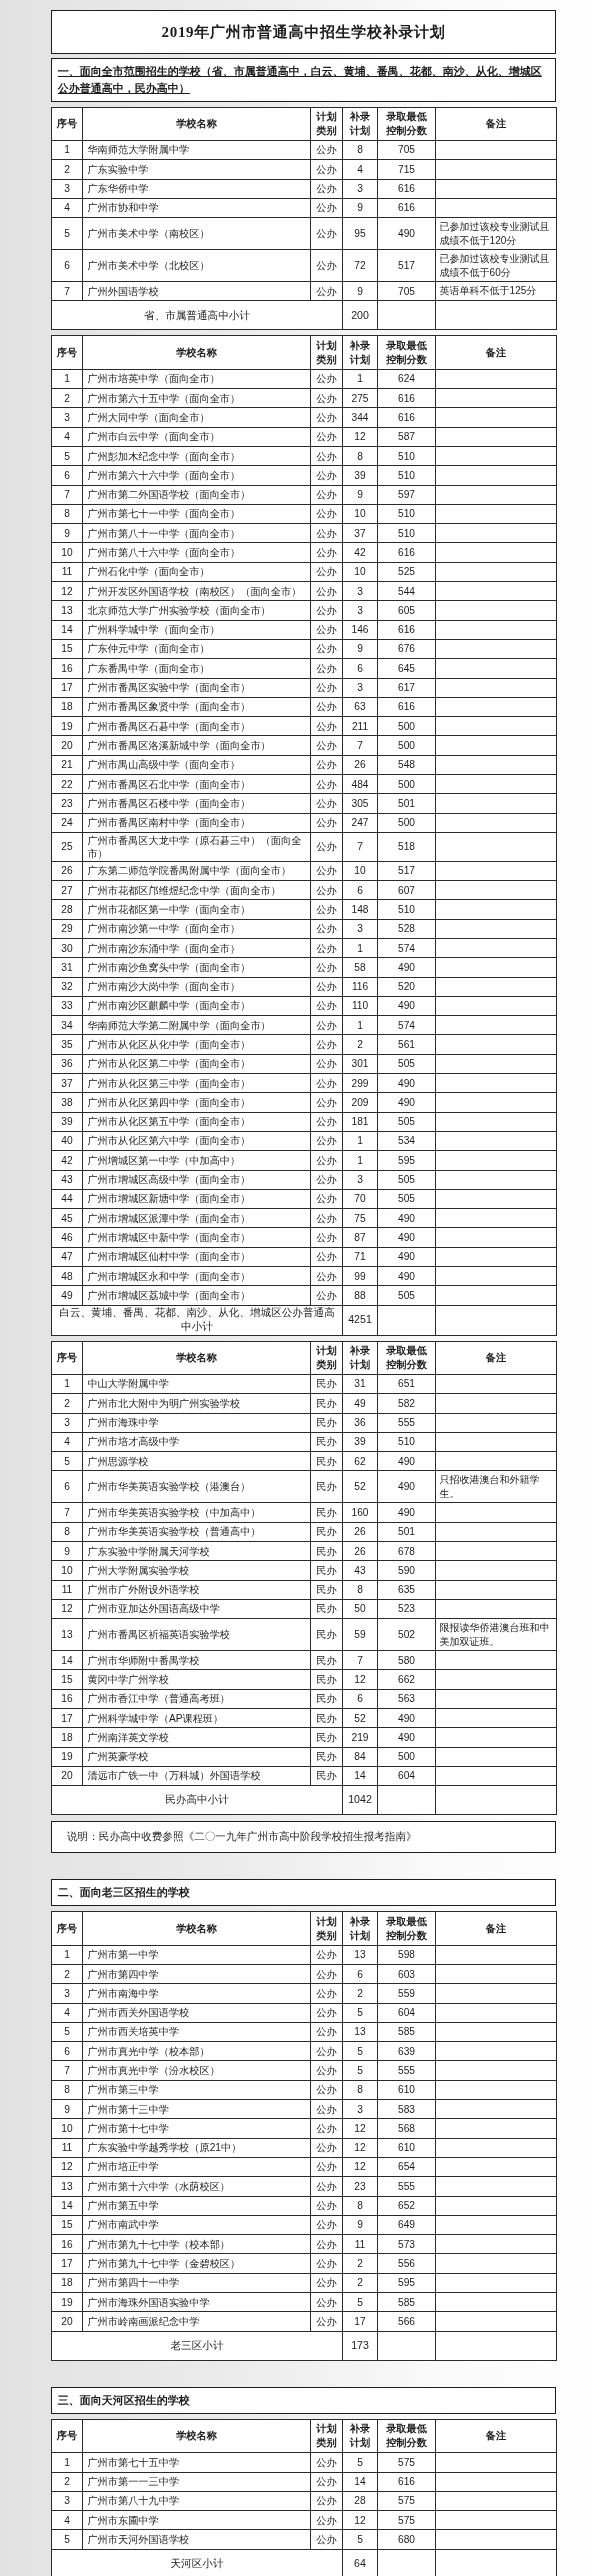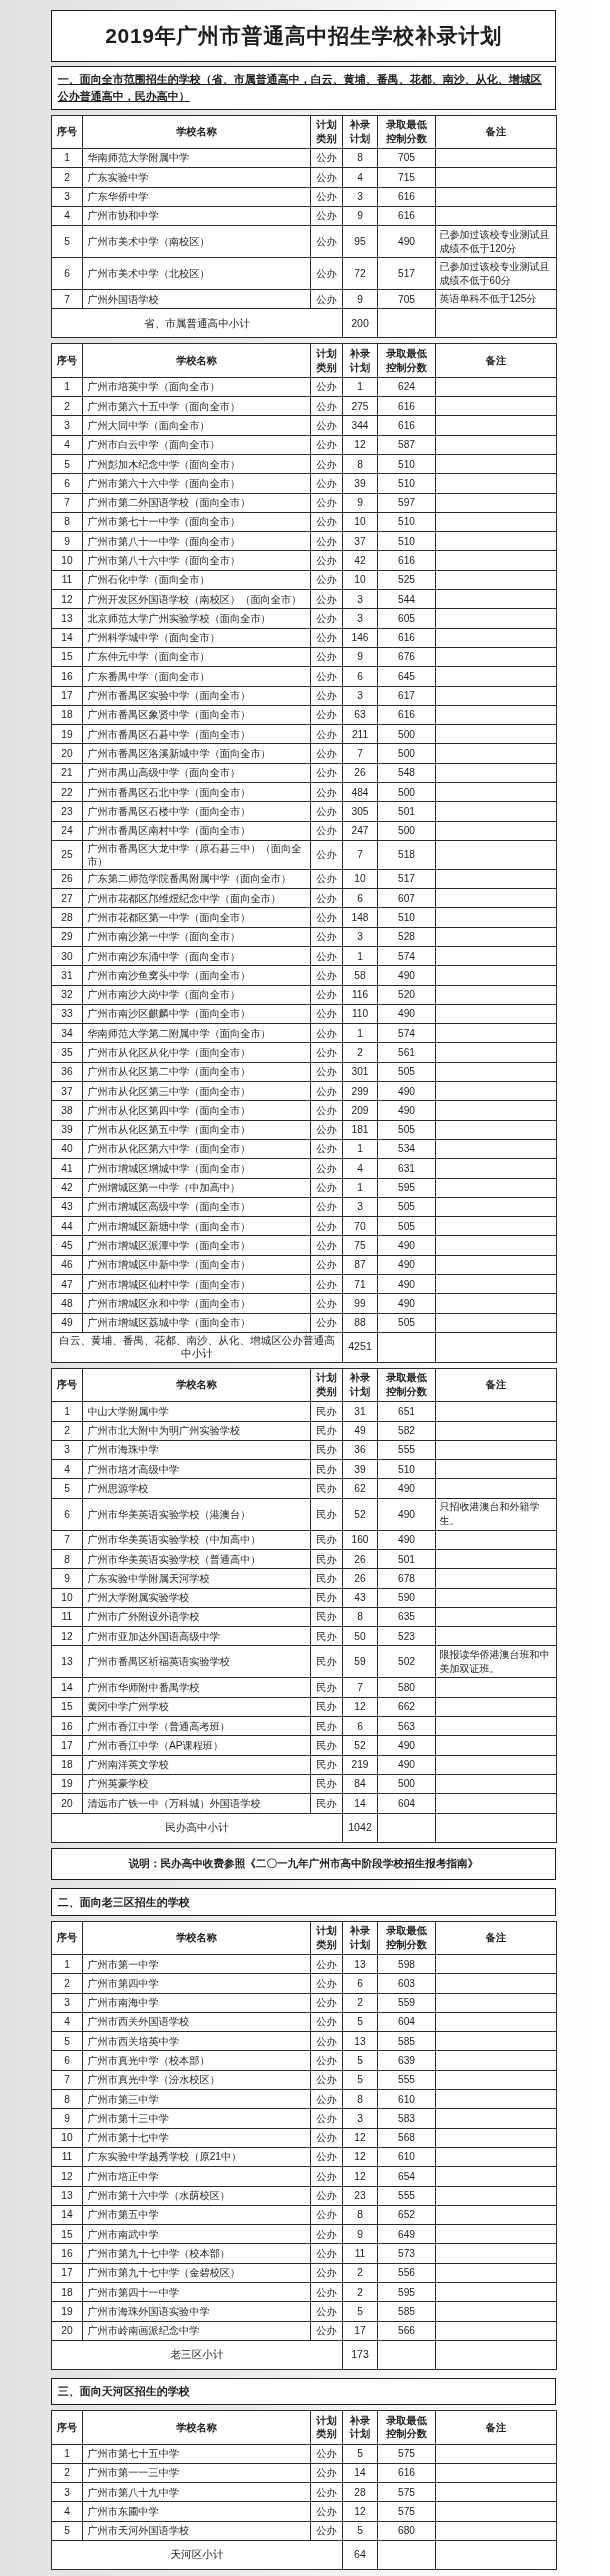--- a/index.html
+++ b/index.html
@@ -9,40 +9,41 @@
     height: 2576px;
     overflow: hidden;
     background: linear-gradient(90deg, #e2e2e2 0%, #ececec 40%, #fafafa 72%, #ffffff 100%);
     font-family: "Liberation Sans", sans-serif;
     color: #1c1c1c;
   }
   .sheet { position: absolute; left: 51px; top: 10.2px; width: 505px; }
   .title-box {
     border: 1.5px solid #1d1d1d;
     background: #fff;
-    height: 52px;
+    height: 44px;
     display: flex; align-items: center; justify-content: center;
-    font-size: 21px; font-weight: bold; letter-spacing: 0.7px;
+    font-size: 15px; font-weight: bold; letter-spacing: 0.7px;
     box-sizing: border-box;
+    font-family: Liberation Serif, serif;
   }
   .section-heading {
     border: 1.5px solid #1d1d1d;
     background: #fff;
-    margin-top: 8px;
+    margin-top: 26px;
     padding: 4.4px 5.8px;
     font-weight: bold; font-size: 11px; line-height: 1.5;
     box-sizing: border-box;
   }
   #blocks > .section-heading:first-child { margin-top: 3.6px; text-decoration: underline; }
   .note-box {
     border: 1.5px solid #1d1d1d;
     background: #fff;
     margin-top: 5.8px;
-    padding: 8px 21px;
-    font-weight: bold; font-size: 10.6px; text-align: center;
+    padding: 8px 15px;
+    font-weight: normal; font-size: 10.6px; text-align: left;
     box-sizing: border-box;
   }
   table.data-table {
     border-collapse: collapse;
     margin-top: 5px;
     width: 505px;
     table-layout: fixed;
     background: #fff;
     border: 1.5px solid #1d1d1d;
   }
@@ -499,28 +500,20 @@
             </tr>
             <tr>
               <td class="c-seq">40</td>
               <td class="c-school">广州市从化区第六中学（面向全市）</td>
               <td class="c-type">公办</td>
               <td class="c-plan">1</td>
               <td class="c-score">534</td>
               <td class="c-remark"></td>
             </tr>
             <tr>
-              <td class="c-seq">41</td>
-              <td class="c-school">广州市增城区增城中学（面向全市）</td>
-              <td class="c-type">公办</td>
-              <td class="c-plan">4</td>
-              <td class="c-score">631</td>
-              <td class="c-remark"></td>
-            </tr>
-            <tr>
               <td class="c-seq">42</td>
               <td class="c-school">广州增城区第一中学（中加高中）</td>
               <td class="c-type">公办</td>
               <td class="c-plan">1</td>
               <td class="c-score">595</td>
               <td class="c-remark"></td>
             </tr>
             <tr>
               <td class="c-seq">43</td>
               <td class="c-school">广州市增城区高级中学（面向全市）</td>
@@ -731,21 +724,21 @@
             <tr>
               <td class="c-seq">16</td>
               <td class="c-school">广州市香江中学（普通高考班）</td>
               <td class="c-type">民办</td>
               <td class="c-plan">6</td>
               <td class="c-score">563</td>
               <td class="c-remark"></td>
             </tr>
             <tr>
               <td class="c-seq">17</td>
-              <td class="c-school">广州市香江中学（AP课程班）</td>
+              <td class="c-school">广州科学城中学（AP课程班）</td>
               <td class="c-type">民办</td>
               <td class="c-plan">52</td>
               <td class="c-score">490</td>
               <td class="c-remark"></td>
             </tr>
             <tr>
               <td class="c-seq">18</td>
               <td class="c-school">广州南洋英文学校</td>
               <td class="c-type">民办</td>
               <td class="c-plan">219</td>

